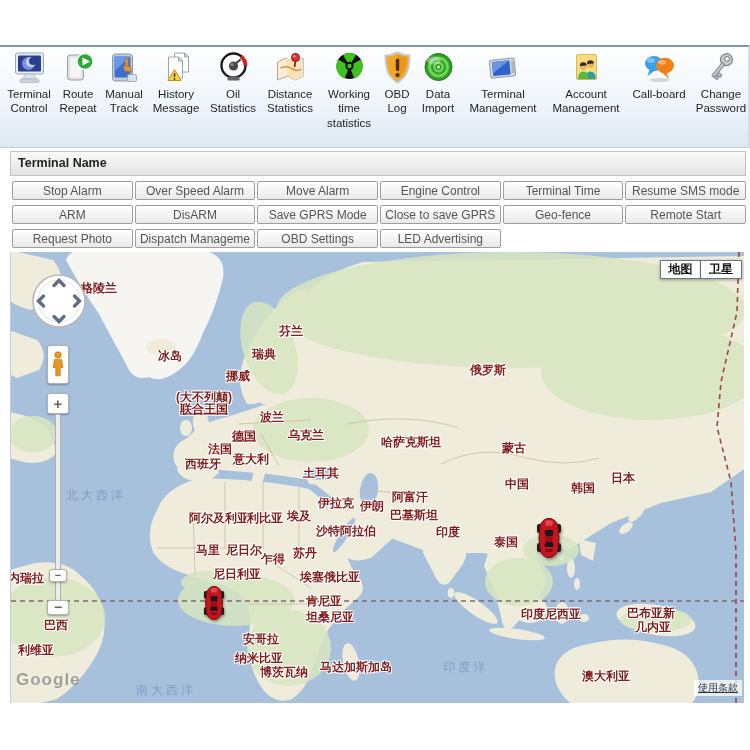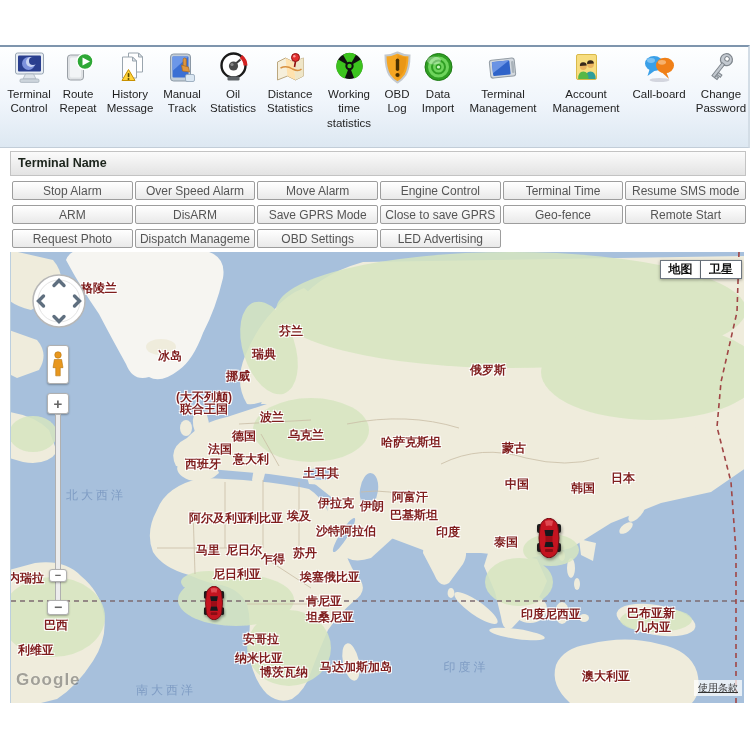--- a/index.html
+++ b/index.html
@@ -95,49 +95,49 @@
         <svg viewBox="0 0 36 36">
       <rect x="7" y="5" width="16" height="25" rx="3" fill="#dfe2e5" stroke="#9aa0a6"></rect>
       <rect x="9.5" y="7.5" width="11" height="20" rx="1.5" fill="#f2f4f6"></rect>
       <circle cx="24.5" cy="11.5" r="8" fill="#2ea836" stroke="#fff" stroke-width="1.4"></circle>
       <path d="M22,7.5 L29.5,11.5 L22,15.5 Z" fill="#fff"></path>
     </svg>
       </span>
     <span class="tb-label">Route Repeat</span>
   </div>
 
-  <div class="tb-item" style="width:58px">
-    <span class="tb-icon">
-        <svg viewBox="0 0 36 36">
-      <path d="M16,3 L26,3 L30,7 L30,22 L16,22 Z" fill="#fff" stroke="#9aa5ae"></path>
-      <path d="M26,3 L26,7 L30,7 Z" fill="#e2e7eb" stroke="#9aa5ae"></path>
-      <path d="M10,7 L20,7 L24,11 L24,28 L10,28 Z" fill="#fdfdfd" stroke="#9aa5ae"></path>
-      <path d="M20,7 L20,11 L24,11 Z" fill="#e2e7eb" stroke="#9aa5ae"></path>
-      <path d="M9.5,30.5 L16,19.5 L22.5,30.5 Z" fill="#ffd33a" stroke="#c89000"></path>
-      <rect x="15.2" y="23" width="1.7" height="4.2" rx=".8" fill="#5a4a00"></rect>
-      <circle cx="16" cy="29" r="1" fill="#5a4a00"></circle>
-    </svg>
-      </span>
-    <span class="tb-label">History Message</span>
-  </div>
-
   <div class="tb-item" style="width:46px">
     <span class="tb-icon">
         <svg viewBox="0 0 36 36">
       <rect x="6" y="4" width="20" height="27" rx="3" fill="#c2cdd8" stroke="#8b98a5"></rect>
       <rect x="8" y="6.5" width="16" height="21" rx="1" fill="#3b6fd4"></rect>
       <path d="M8,6.5 L24,6.5 L8,21 Z" fill="#6c97e8"></path>
       <rect x="21" y="24.5" width="9" height="7" rx="1.5" fill="#d9e6f2" stroke="#8fa2b5" stroke-width=".8"></rect>
       <g fill="#e0963c" stroke="#a86a20" stroke-width=".7">
         <rect x="18.6" y="8" width="3.2" height="9" rx="1.6"></rect>
         <path d="M17,15 L24,17 L25,22 L18,21 Z"></path>
       </g>
     </svg>
       </span>
     <span class="tb-label">Manual Track</span>
+  </div>
+
+  <div class="tb-item" style="width:58px">
+    <span class="tb-icon">
+        <svg viewBox="0 0 36 36">
+      <path d="M16,3 L26,3 L30,7 L30,22 L16,22 Z" fill="#fff" stroke="#9aa5ae"></path>
+      <path d="M26,3 L26,7 L30,7 Z" fill="#e2e7eb" stroke="#9aa5ae"></path>
+      <path d="M10,7 L20,7 L24,11 L24,28 L10,28 Z" fill="#fdfdfd" stroke="#9aa5ae"></path>
+      <path d="M20,7 L20,11 L24,11 Z" fill="#e2e7eb" stroke="#9aa5ae"></path>
+      <path d="M9.5,30.5 L16,19.5 L22.5,30.5 Z" fill="#ffd33a" stroke="#c89000"></path>
+      <rect x="15.2" y="23" width="1.7" height="4.2" rx=".8" fill="#5a4a00"></rect>
+      <circle cx="16" cy="29" r="1" fill="#5a4a00"></circle>
+    </svg>
+      </span>
+    <span class="tb-label">History Message</span>
   </div>
 
   <div class="tb-item" style="width:56px">
     <span class="tb-icon">
         <svg viewBox="0 0 36 36">
       <circle cx="18" cy="15.5" r="12" fill="#fff" stroke="#1a1a1a" stroke-width="2.4"></circle>
       <path d="M25.5,6.5 A12,12 0 0 1 30,15.5" stroke="#d42222" stroke-width="4" fill="none"></path>
       <line x1="18" y1="15.5" x2="25" y2="9.5" stroke="#3a3a3a" stroke-width="2"></line>
       <circle cx="18" cy="16" r="4.6" fill="#4a4a4a"></circle>
       <circle cx="16.5" cy="14.5" r="1.6" fill="#8a8a8a"></circle>
@@ -405,23 +405,23 @@
   </svg>
 
   <div>
 
   <div class="map-label country" style="left: 88px; top: 36px;">格陵兰</div>
       <div class="map-label country" style="left: 159px; top: 104px;">冰岛</div>
       <div class="map-label country" style="left: 280px; top: 79px;">芬兰</div>
       <div class="map-label country" style="left: 253px; top: 102px;">瑞典</div>
       <div class="map-label country" style="left: 227px; top: 124px;">挪威</div>
       <div class="map-label country" style="left: 193px; top: 145px;">(大不列颠)</div>
-      <div class="map-label country" style="left: 193px; top: 157px;">联合王国</div>
+      <div class="map-label country" style="left: 193px; top: 157px; text-decoration: underline;">联合王国</div>
       <div class="map-label country" style="left: 261px; top: 165px;">波兰</div>
-      <div class="map-label country" style="left: 233px; top: 184px;">德国</div>
+      <div class="map-label country" style="left: 233px; top: 184px; text-decoration: underline;">德国</div>
       <div class="map-label country" style="left: 295px; top: 183px;">乌克兰</div>
       <div class="map-label country" style="left: 400px; top: 190px;">哈萨克斯坦</div>
       <div class="map-label country" style="left: 209px; top: 197px;">法国</div>
       <div class="map-label country" style="left: 240px; top: 207px;">意大利</div>
       <div class="map-label country" style="left: 192px; top: 212px;">西班牙</div>
       <div class="map-label country" style="left: 310px; top: 221px;">土耳其</div>
       <div class="map-label country" style="left: 477px; top: 118px;">俄罗斯</div>
       <div class="map-label country" style="left: 503px; top: 196px;">蒙古</div>
       <div class="map-label country" style="left: 506px; top: 232px;">中国</div>
       <div class="map-label country" style="left: 572px; top: 236px;">韩国</div>

